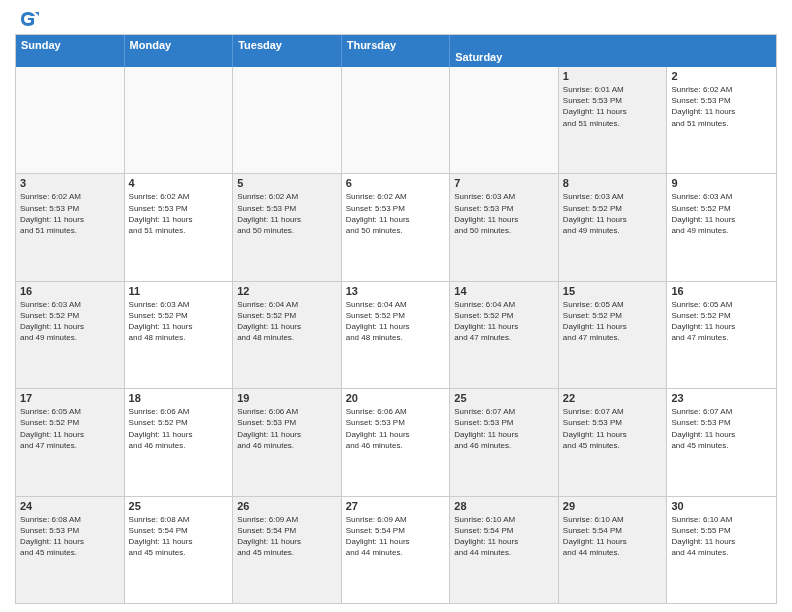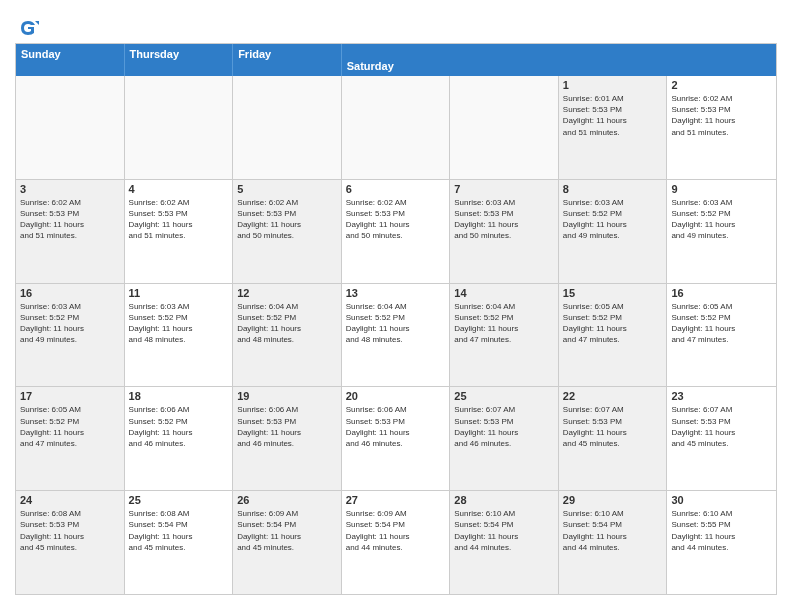--- a/index.html
+++ b/index.html
@@ -6,21 +6,21 @@
     body {
       font-family: Arial, sans-serif;
       background: #fff;
       width: 792px;
       height: 612px;
       overflow: hidden;
     }
     .page {
       width: 792px;
       height: 612px;
-      padding: 17px 15px;
+      padding: 8px 15px;
       display: flex;
       flex-direction: column;
     }
     .header {
       display: flex;
       justify-content: space-between;
       align-items: flex-start;
       margin-bottom: 6px;
     }
     .logo {
@@ -115,22 +115,23 @@
     </div>
     <div class="title-block">
       <div class="month-title"></div>
       <div class="location"></div>
     </div>
   </div>
 
   <div class="calendar">
     <div class="cal-header">
     <div class="cal-header-cell">Sunday</div>
+        <div class="cal-header-cell">Monday</div>
+        <div class="cal-header-cell">Tuesday</div>
         <div class="cal-header-cell">Thursday</div>
-        <div class="cal-header-cell">Friday</div>
         <div class="cal-header-cell">Saturday</div>
       </div>
     <div class="cal-body">
     <div class="cal-row">
           <div class="cal-cell empty"></div>
           <div class="cal-cell empty"></div>
           <div class="cal-cell empty"></div>
           <div class="cal-cell empty"></div>
           <div class="cal-cell empty"></div>
           <div class="cal-cell shaded">

